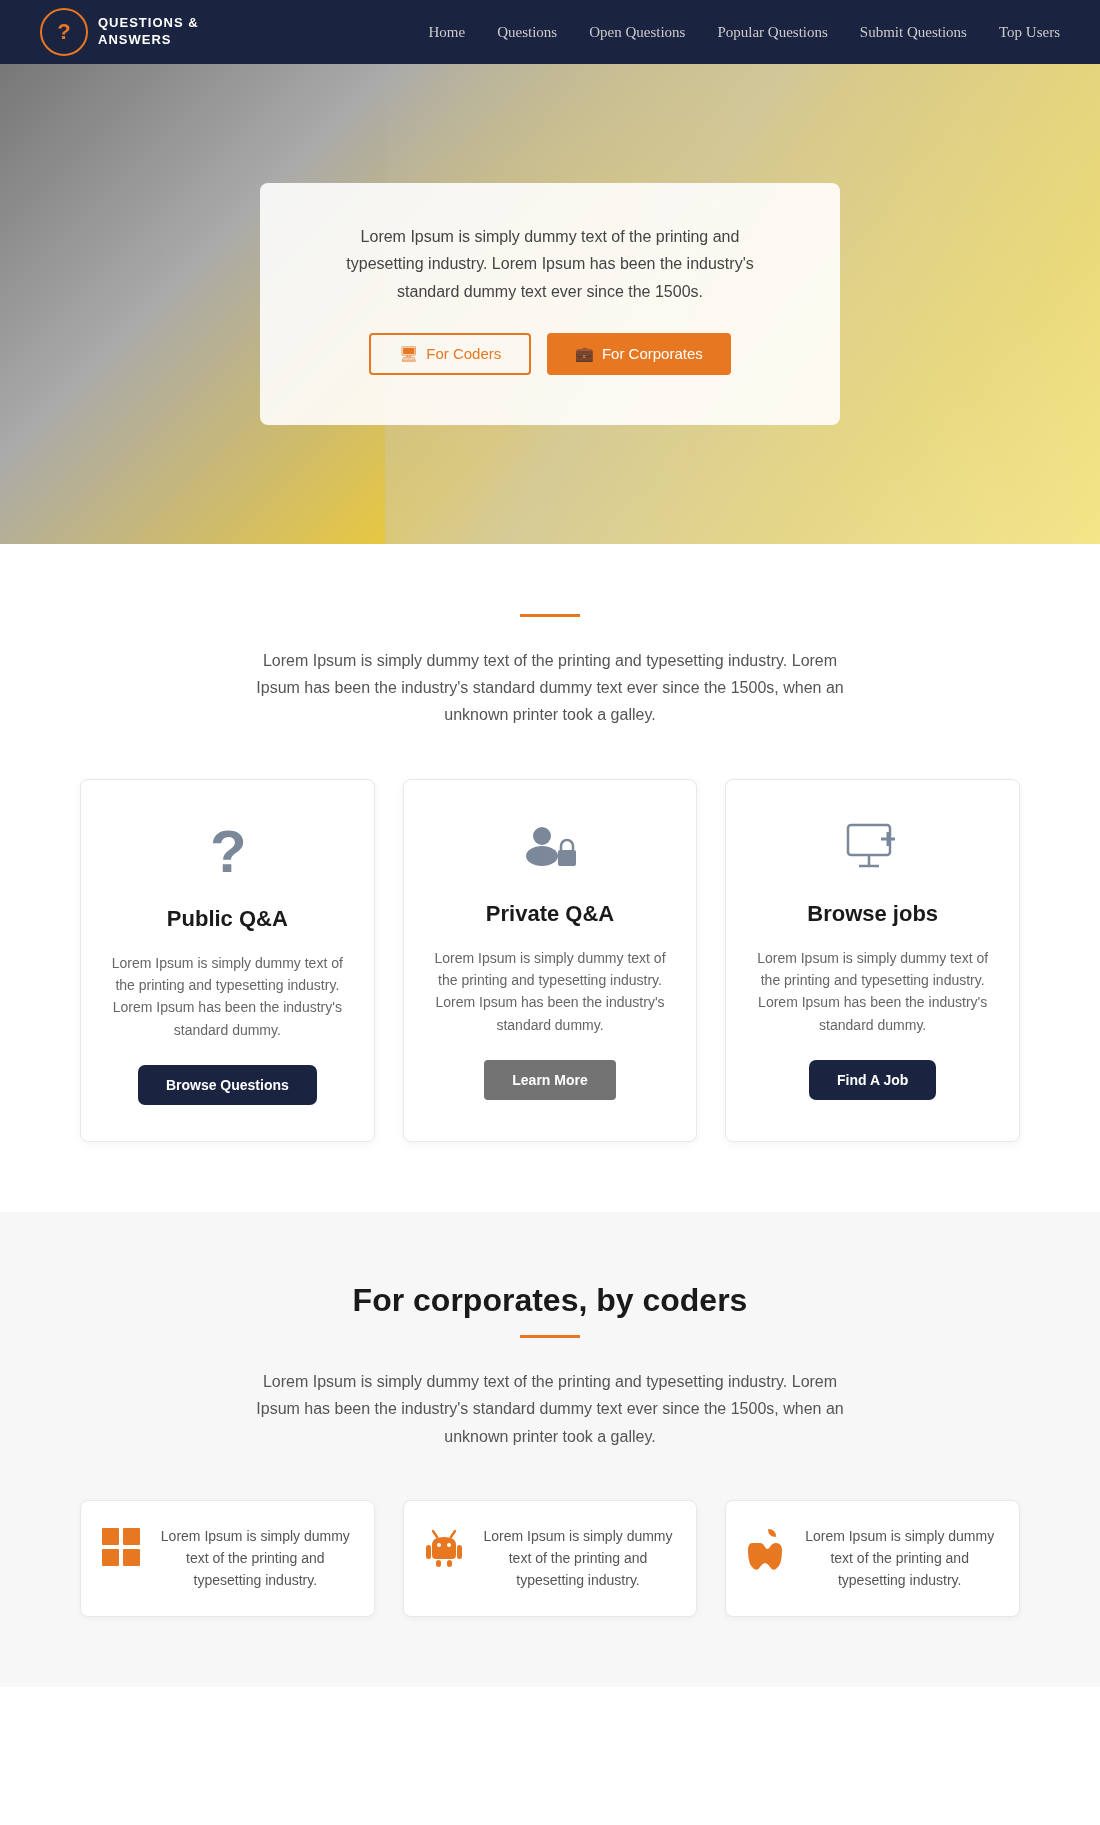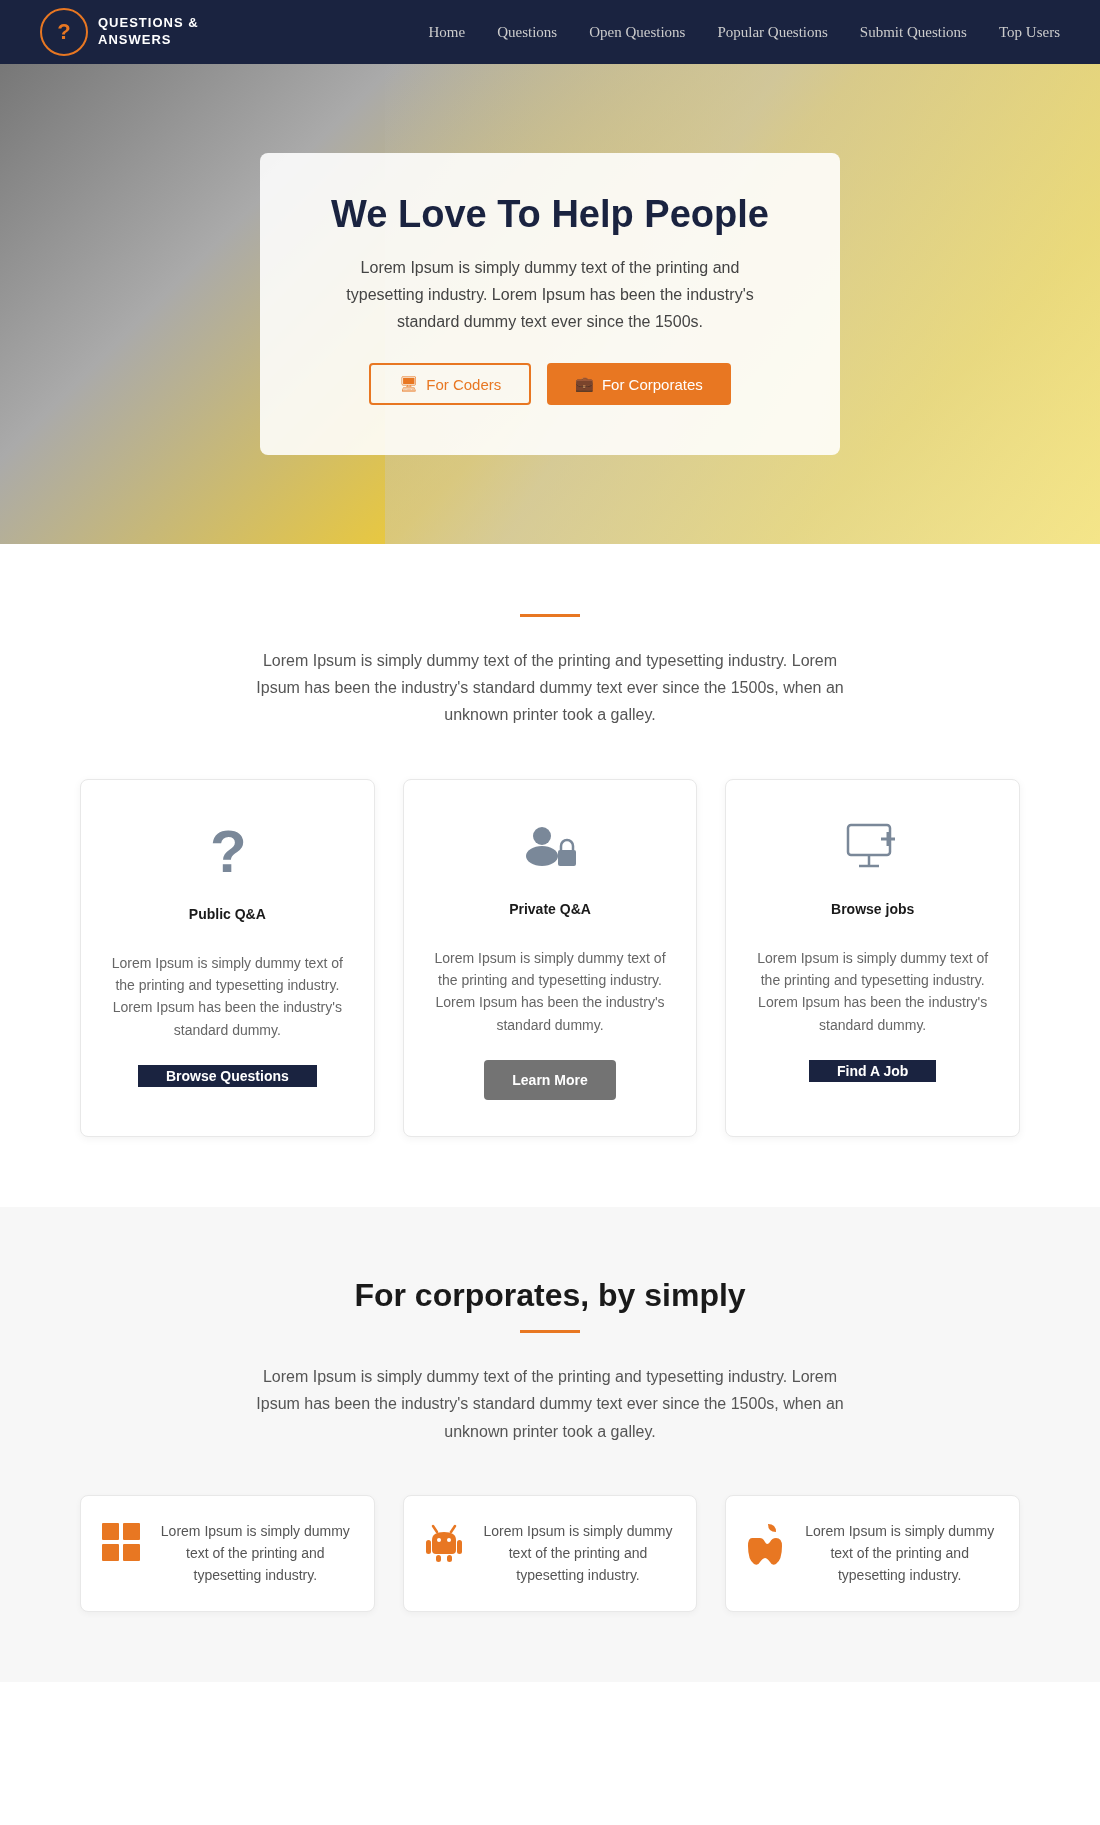--- a/index.html
+++ b/index.html
@@ -91,25 +91,25 @@
     .card {
       background: #fff;
       border: 1px solid #e8e8e8;
       border-radius: 8px;
       padding: 40px 28px 36px;
       flex: 1; max-width: 300px;
       text-align: center;
       box-shadow: 0 2px 8px rgba(0,0,0,0.05);
     }
     .card-icon { font-size: 44px; color: #7a8899; margin-bottom: 16px; }
-    .card-title { font-size: 14px; font-weight: 700; color: #1a1a1a; margin-bottom: 30px; }
+    .card-title { font-size: 22px; font-weight: 700; color: #1a1a1a; margin-bottom: 20px; }
     .card-desc { font-size: 14px; color: #666; line-height: 1.6; margin-bottom: 24px; }
     .btn-dark {
       background: #1a2340; color: #fff; border: none;
-      padding: 3px 28px; border-radius: 0; font-size: 14px; font-weight: 600; cursor: pointer;
+      padding: 12px 28px; border-radius: 7px; font-size: 14px; font-weight: 600; cursor: pointer;
     }
     .btn-orange-sm {
       background: #737373; color: #fff; border: none;
       padding: 12px 28px; border-radius: 4px; font-size: 14px; font-weight: 600; cursor: pointer;
     }
 
     
     .section-gray { background: #f7f7f7; }
 
     
@@ -156,21 +156,20 @@
       <rect x="320" y="70" width="660" height="50" rx="5" fill="#bbb"></rect>
       <rect x="320" y="135" width="660" height="50" rx="5" fill="#bbb"></rect>
       <rect x="320" y="200" width="660" height="50" rx="5" fill="#bbb"></rect>
       <rect x="320" y="265" width="660" height="50" rx="5" fill="#bbb"></rect>
       <rect x="320" y="330" width="660" height="50" rx="5" fill="#bbb"></rect>
     </svg>
     <div style="position:absolute;inset:0;background:linear-gradient(135deg,#777 0%,#aaa 25%,#e8c840 55%,#f5e070 80%,#fffbe0 100%);"></div>
   </div>
   <div class="hero-keyboard"></div>
   <div class="hero-content">
-    <h1>We Love To Help People</h1>
     <p>Lorem Ipsum is simply dummy text of the printing and typesetting industry. Lorem Ipsum has been the industry's standard dummy text ever since the 1500s.</p>
     <div class="hero-buttons">
       <button class="btn-outline">
         <span>🖥</span>
         <span>For Coders</span>
       </button>
       <button class="btn-orange">
         <span>💼</span>
         <span>For Corporates</span>
       </button>
@@ -223,21 +222,21 @@
         </svg>
       </div>
       <div class="card-title">Browse jobs</div>
       <div class="card-desc">Lorem Ipsum is simply dummy text of the printing and typesetting industry. Lorem Ipsum has been the industry's standard dummy.</div>
       <button class="btn-dark">Find A Job</button>
     </div>
   </div>
 </div>
 
 <div class="section section-gray">
-  <h2 class="section-title">For corporates, by simply</h2>
+  <h2 class="section-title">For corporates, by coders</h2>
   <div class="section-divider"></div>
   <p class="section-desc">Lorem Ipsum is simply dummy text of the printing and typesetting industry. Lorem Ipsum has been the industry's standard dummy text ever since the 1500s, when an unknown printer took a galley.</p>
 
   <div class="features-row">
 
     <div class="feature-card">
       <div class="feature-icon">
         <svg width="40" height="40" viewBox="0 0 40 40" xmlns="http://www.w3.org/2000/svg">
           <rect x="1" y="1" width="17" height="17" fill="#e87722" rx="1"></rect>
           <rect x="22" y="1" width="17" height="17" fill="#e87722" rx="1"></rect>

